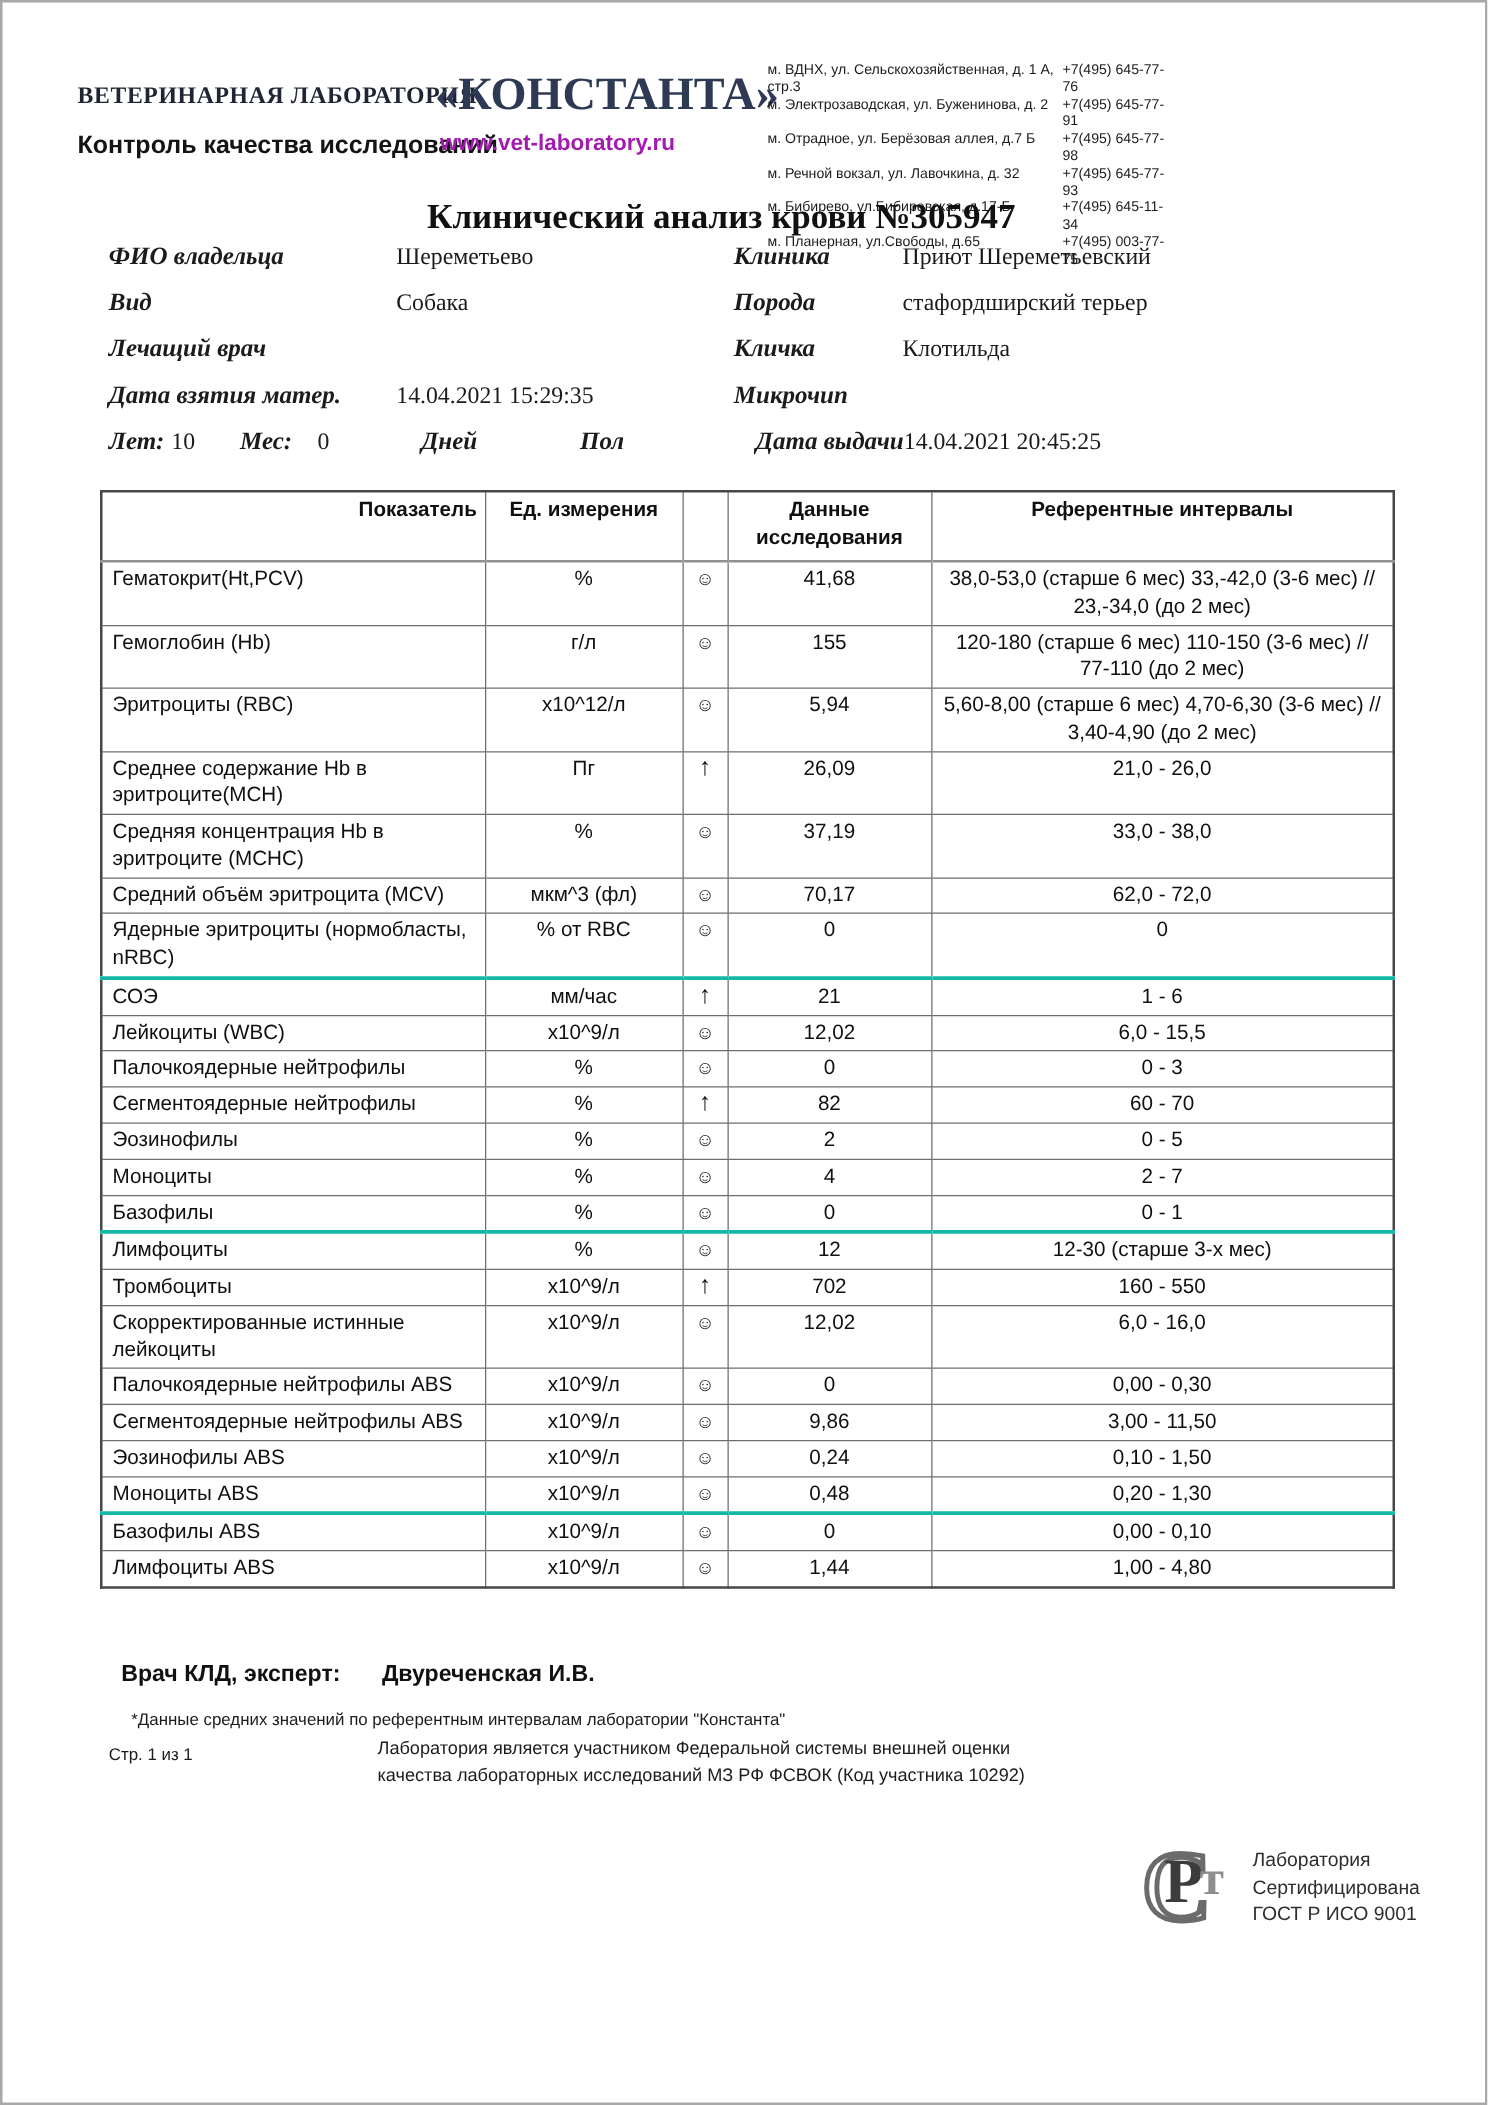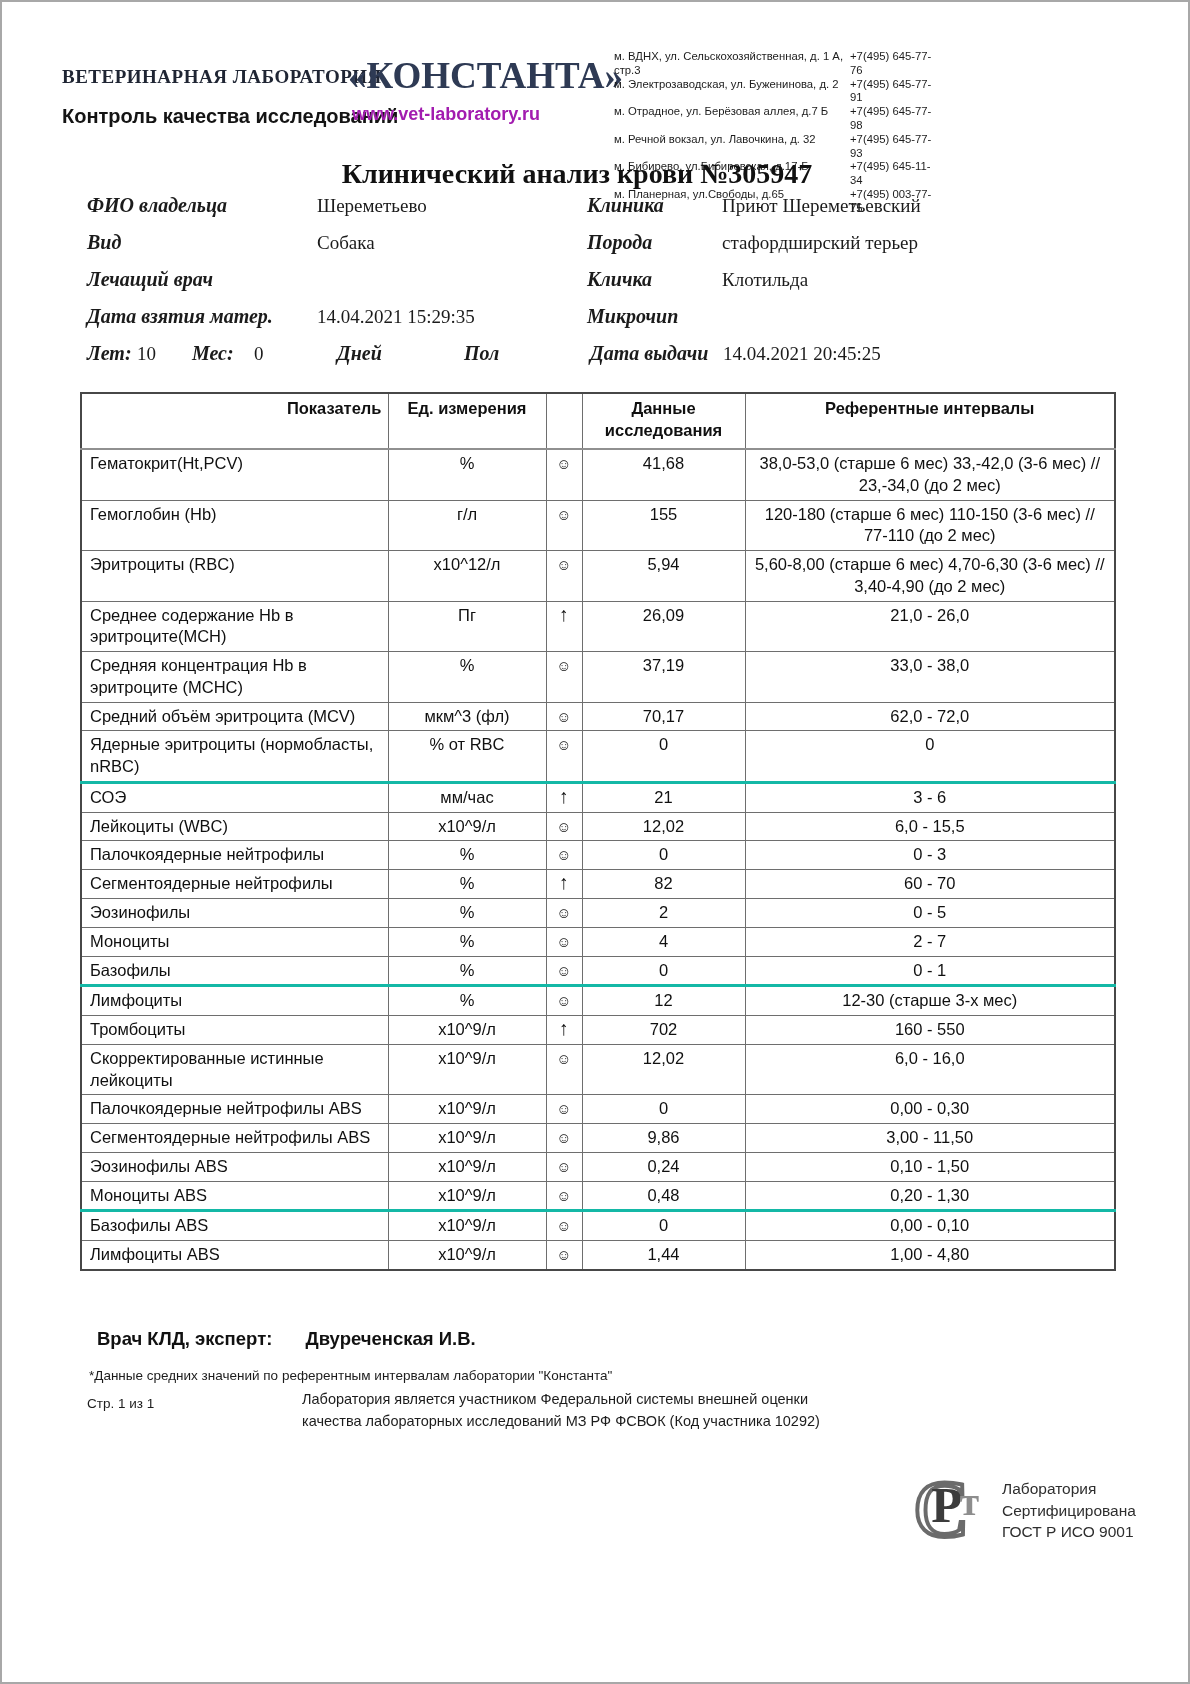--- a/index.html
+++ b/index.html
@@ -28,40 +28,40 @@
   
   .patient { position:absolute; left:85px; top:192px; width:1030px;
              font-family:"Liberation Serif", serif; font-size:19px; }
   .p-row   { display:flex; height:37px; align-items:baseline; }
   .p-label { font-weight:bold; font-size:20px;font-style:italic; }
   .w1 { width:230px; } .w2 { width:270px; } .w3 { width:135px; } .w4 { flex:1; }
   .age-row span { display:inline-block; }
   .a-years-l { width:50px; }  .a-years-v { width:55px; }
   .a-mon-l   { width:62px; }  .a-mon-v   { width:83px; }
   .a-days-l  { width:127px; } .a-sex-l   { width:126px; }
-  .a-issue-l { width:133px; }
+  .a-issue-l { width:133px;text-align:right; }
   
   .results { position:absolute; left:78px; top:390px; }
   table { border-collapse:collapse; table-layout:fixed; width:1034px;
           font-family:"Liberation Sans", sans-serif; font-size:16.5px; color:#101010; }
   col.c1{width:307px;} col.c2{width:158px;} col.c3{width:36px;} col.c4{width:163px;} col.c5{width:370px;}
   th, td { border:1px solid #6e6e6e; padding:2px 6px; line-height:1.32; }
   table { border:2px solid #474747; }
   thead th { font-weight:bold; text-align:center; vertical-align:top; padding-top:4px;
              border-bottom:2px solid #909090; height:48px; }
   thead th.h-name { text-align:right; padding-left:8px; }
   td { text-align:center; vertical-align:top; padding-top:3px; padding-bottom:3px; }
   td.c-name { text-align:left; padding-left:8px; }
   tr.section-start td { border-top:3px solid #14b8a6;margin-left:33px; }
   .flag-ok   { font-size:15px; display:inline-block; }
   .flag-high { font-weight:900; font-size:19px; line-height:1; display:inline-block; transform:scaleY(1.05); }
   
   .doctor-line { position:absolute; left:95px; top:1326px; font-weight:bold; font-size:18.5px; color:#111; }
   .doctor-name { margin-left:28px; }
-  .note   { position:absolute; left:87px; top:1366px; font-size:13.5px; color:#1c1c1c; }
+  .note   { position:absolute; left:103px; top:1366px; font-size:13.5px; color:#1c1c1c; }
   .pageno { position:absolute; left:85px; top:1394px; font-size:13.5px; color:#1c1c1c; }
   .fsvok  { position:absolute; left:300px; top:1386px; width:535px; font-size:14.5px; line-height:1.55; color:#1c1c1c; }
   .cert-logo { position:absolute; left:912px; top:1464px; }
   .cert-text { position:absolute; left:1000px; top:1476px; font-size:15.5px; line-height:1.4;
                color:#2e2e2e; white-space:pre-line; }
 </style>
 </head>
 <body>
 
 <div class="page">
@@ -202,21 +202,21 @@
             <td class="c-unit">% от RBC</td>
             <td class="c-flag"><span class="flag-ok">☺</span></td>
             <td class="c-val">0</td>
             <td class="c-ref">0</td>
           </tr>
           <tr class="section-start">
             <td class="c-name">СОЭ</td>
             <td class="c-unit">мм/час</td>
             <td class="c-flag"><span class="flag-high">↑</span></td>
             <td class="c-val">21</td>
-            <td class="c-ref">3 - 6</td>
+            <td class="c-ref">1 - 6</td>
           </tr>
           <tr>
             <td class="c-name">Лейкоциты (WBC)</td>
             <td class="c-unit">х10^9/л</td>
             <td class="c-flag"><span class="flag-ok">☺</span></td>
             <td class="c-val">12,02</td>
             <td class="c-ref">6,0 - 15,5</td>
           </tr>
           <tr>
             <td class="c-name">Палочкоядерные нейтрофилы</td>

